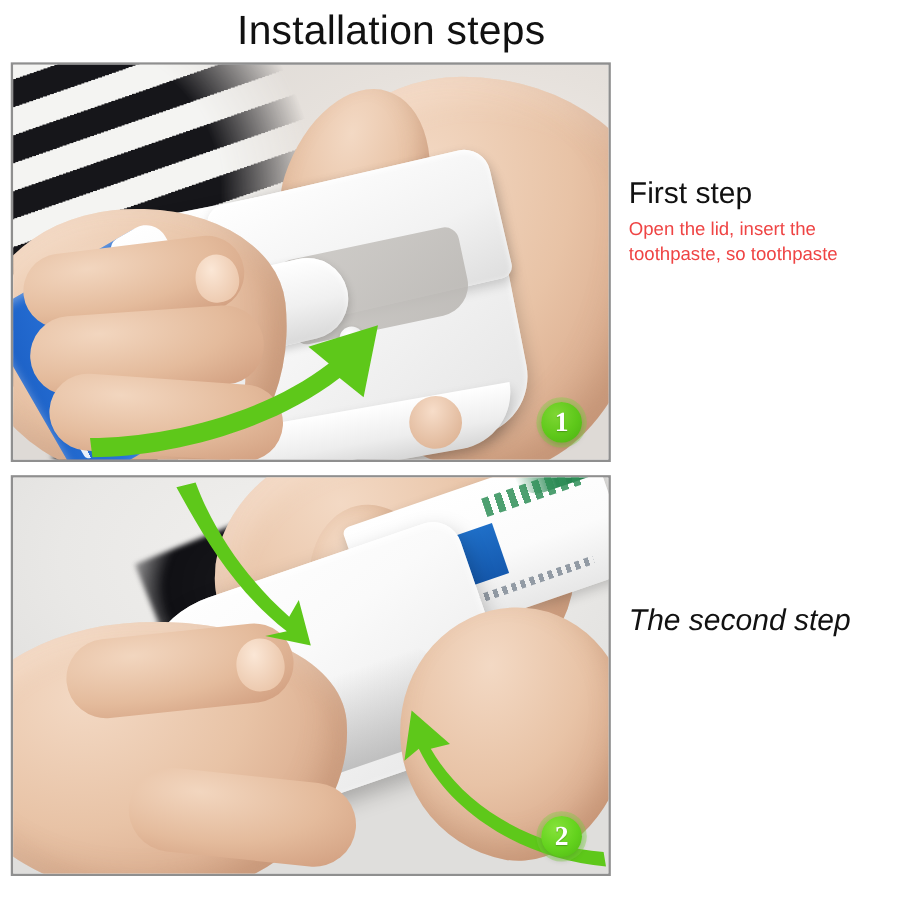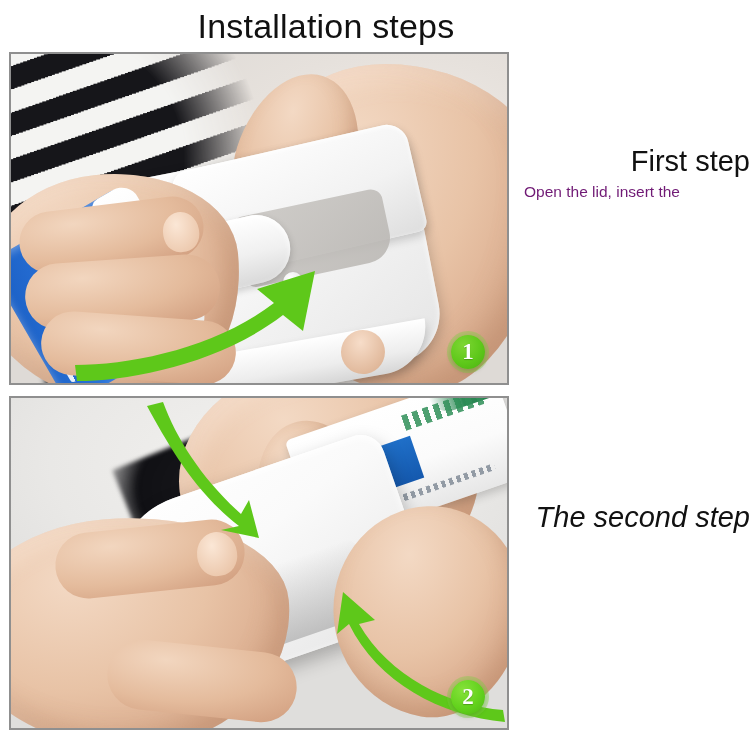--- a/index.html
+++ b/index.html
@@ -350,31 +350,30 @@
     box-shadow: 0 0 0 4px rgba(120,210,60,.38), 0 2px 5px rgba(0,0,0,.25);
   }
   .badge1 { right: 22px; bottom: 14px; background: radial-gradient(circle at 36% 30%, #7ed633 0%, #5ec81a 55%, #4bb012 100%); }
   .badge2 { right: 22px; bottom: 14px; background: radial-gradient(circle at 36% 30%, #86e23a 0%, #63d21d 55%, #4fb814 100%); }
 
   
   .step-text { position: absolute; left: 524px; width: 226px; }
   .step-text.one { top: 146px; }
   .step-text.two { top: 502px; font-style: italic; }
   .step-heading {
-    font-size: 29px;
+    font-size: 25px;
     font-weight: 400;
     color: #111111;
     line-height: 31px;
     margin-bottom: 4px;
     white-space: nowrap;
-    text-align: right;
   }
   .step-body {
     font-size: 15.5px;
-    color: #701a75;
+    color: #ef4444;
     line-height: 21px;
   }
   .step-body div { white-space: nowrap; }
 </style>
 </head>
 <body>
 
 <div class="page-title">Installation steps</div>
 
 <div class="photo-panel one">
@@ -455,18 +454,19 @@
     </svg>
 
     <div class="step-badge badge2">2</div>
   </div>
 </div>
 
 <div class="step-text one">
   <div class="step-heading">First step</div>
   <div class="step-body">
     <div>Open the lid, insert the</div>
+    <div>toothpaste, so toothpaste</div>
   </div>
 </div>
 
 <div class="step-text two">
   <div class="step-heading">The second step</div>
 </div>
 
 </body></html>

